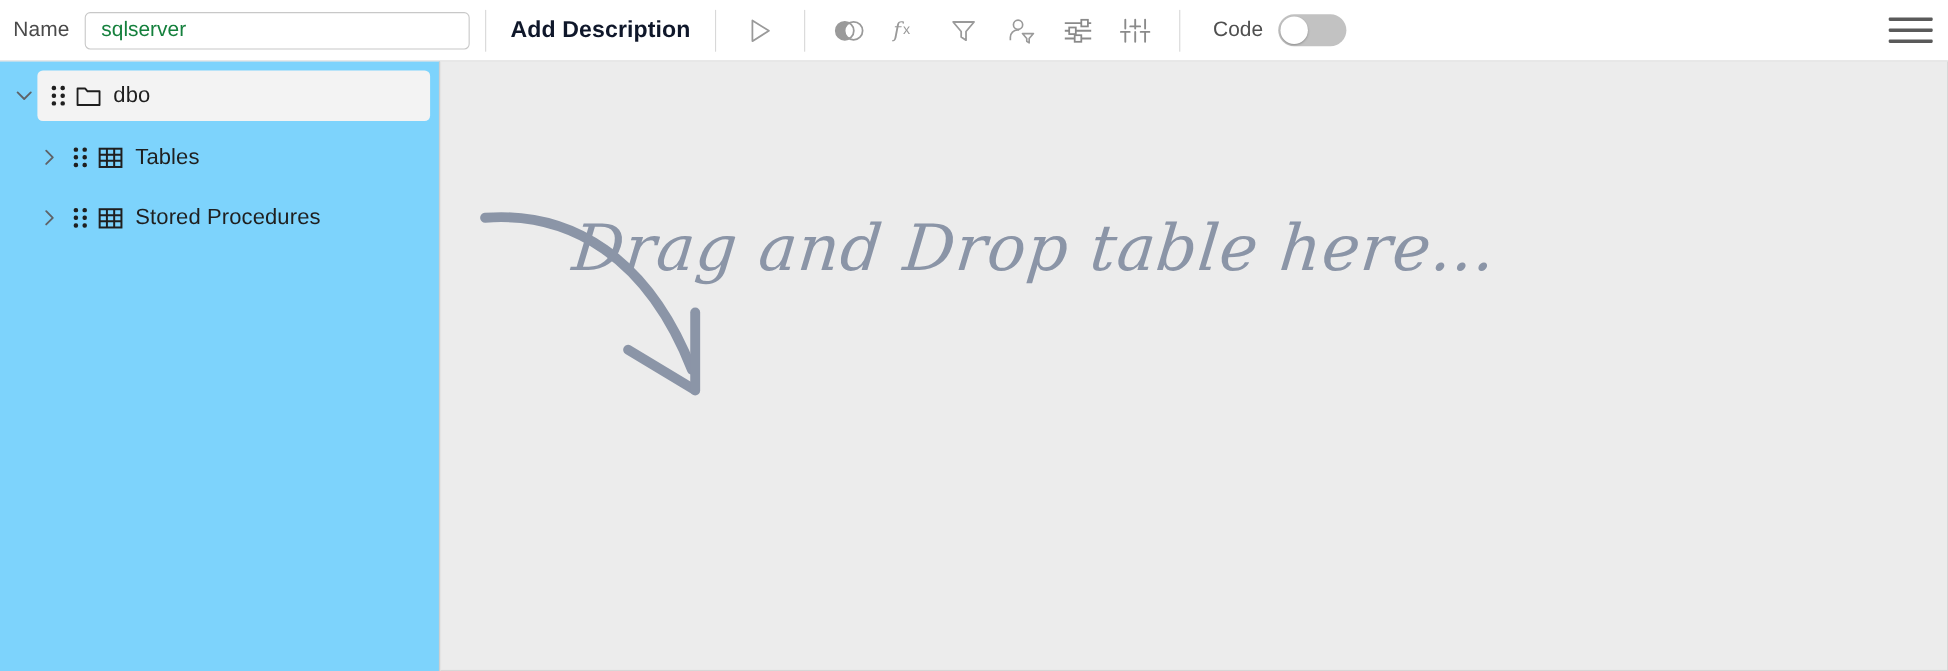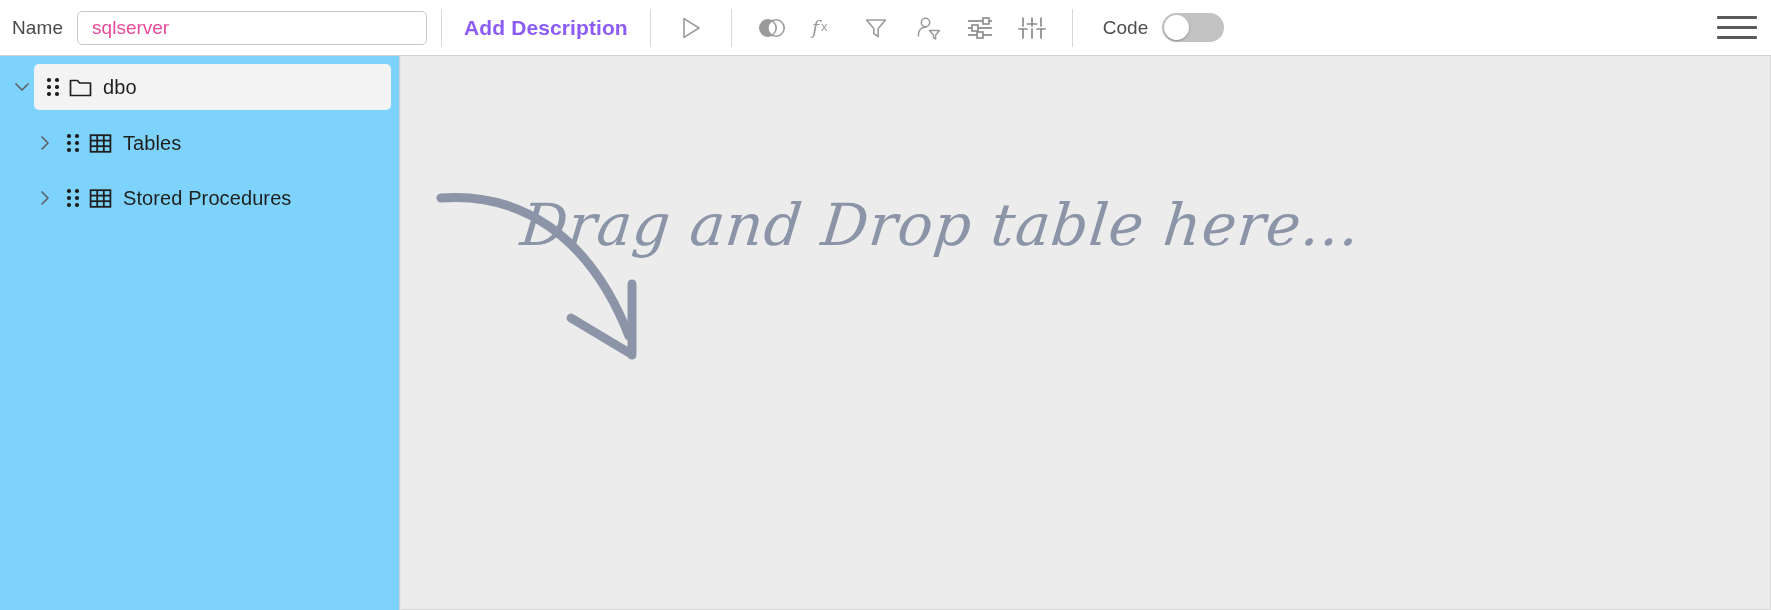--- a/index.html
+++ b/index.html
@@ -41,38 +41,38 @@
     white-space: nowrap;
   }
 
   .name-input {
     width: 350px;
     height: 19px;
     border: 1px solid #c8c8c8;
     border-radius: 5px;
     background: #ffffff;
     font-size: 19px;
-    color: #ec4899;
+    color: #15803d;
     padding: 16px 14px;
     outline: none;
     font-family: "Liberation Sans", sans-serif;
   }
 
   .sep {
     width: 1px;
     height: 38px;
     background: #d8d8d8;
     margin: 0 14px;
     flex: 0 0 1px;
   }
 
   .add-desc {
     font-size: 21px;
     font-weight: bold;
-    color: #8b5cf6;
+    color: #0f172a;
     white-space: nowrap;
     padding: 0 8px;
     cursor: pointer;
     letter-spacing: 0.1px;
   }
 
   .tbtn {
     width: 52px;
     height: 44px;
     display: flex;

